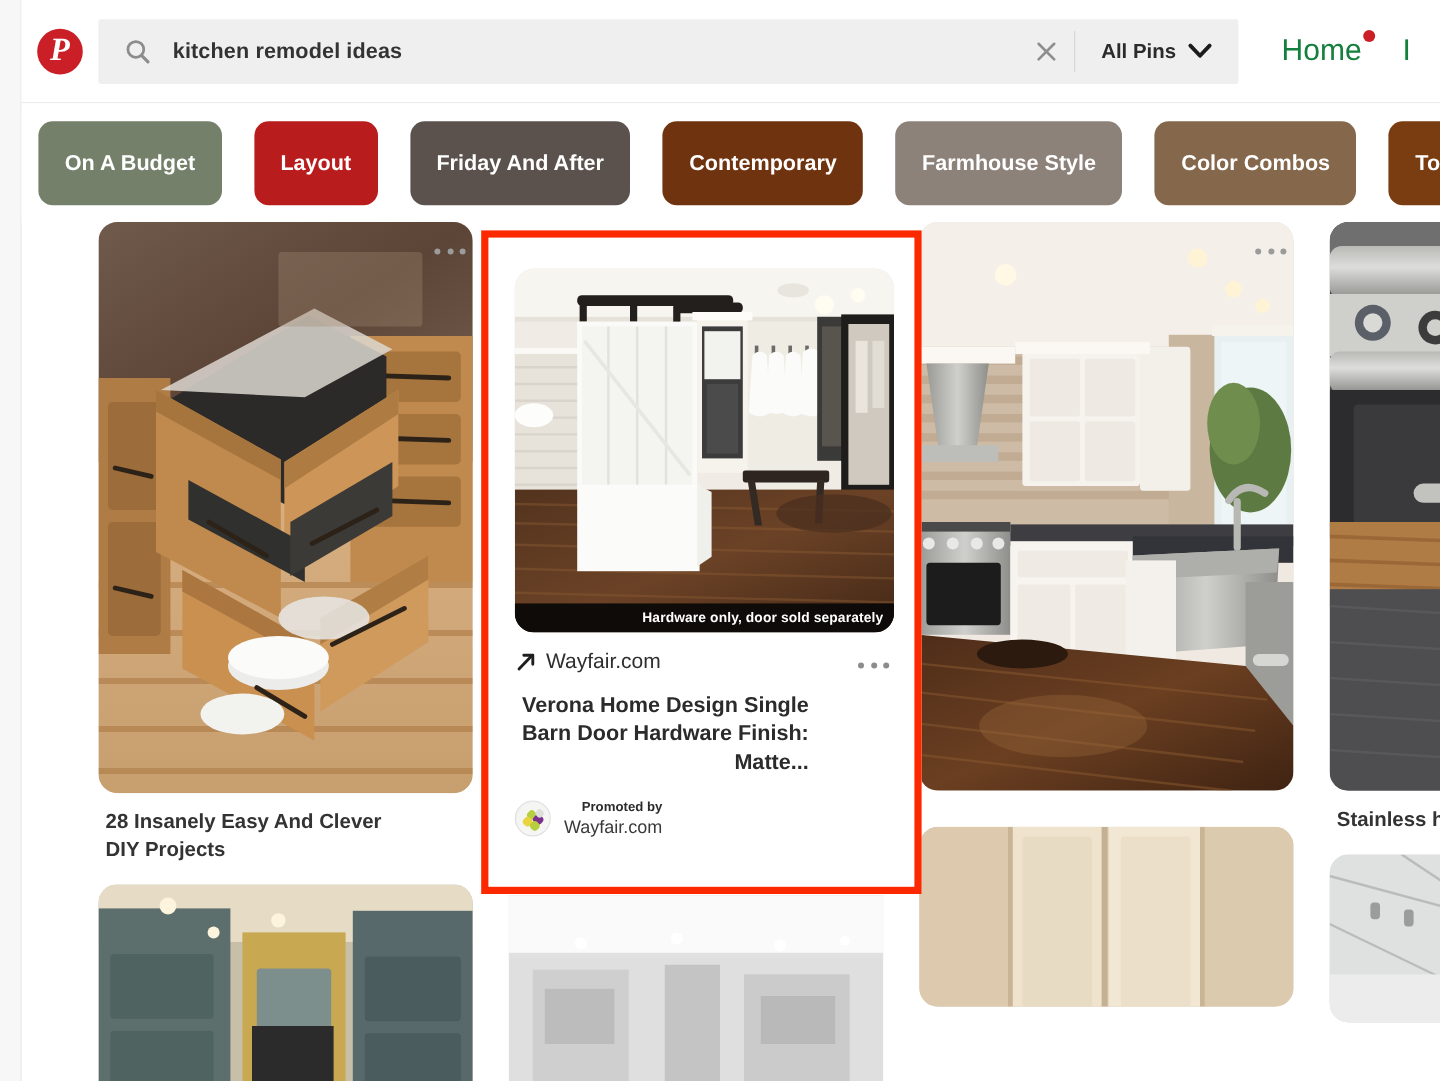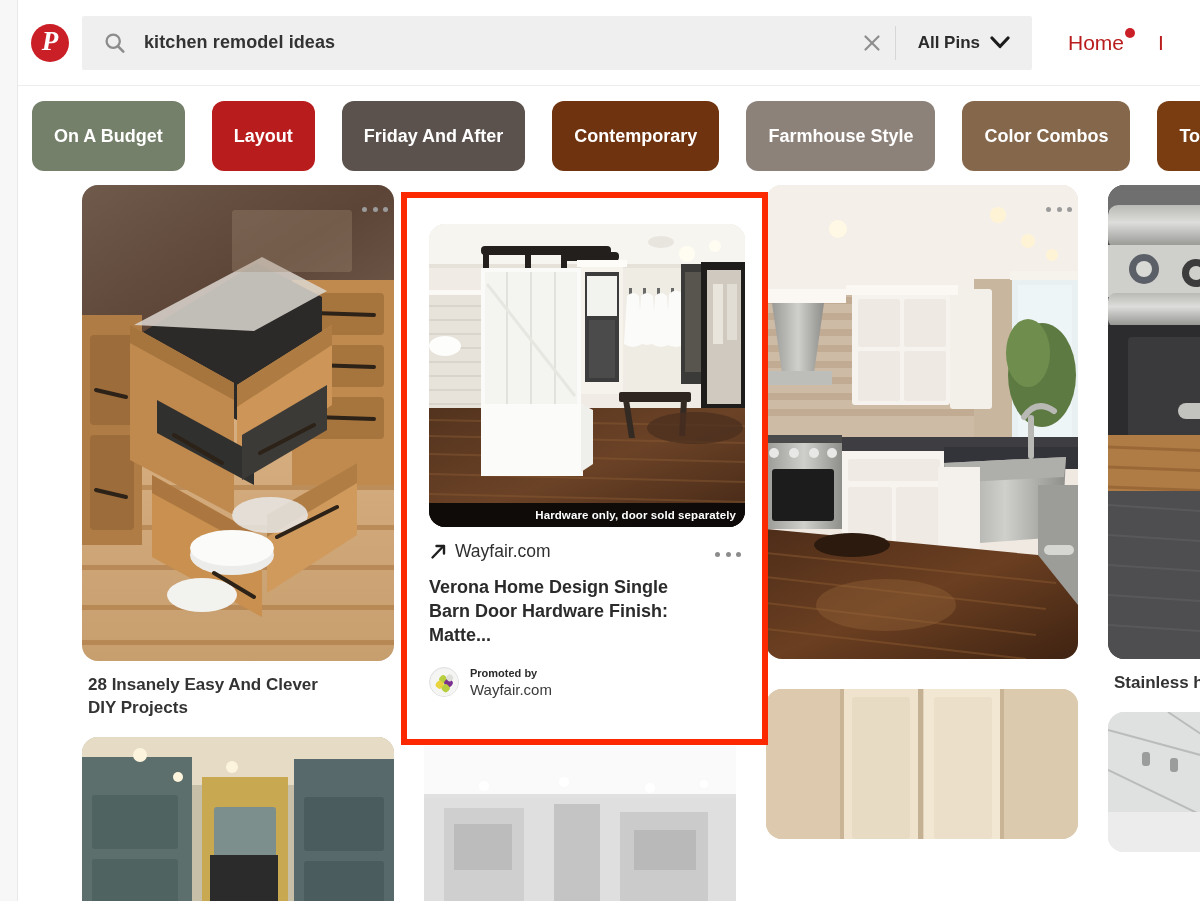--- a/index.html
+++ b/index.html
@@ -140,22 +140,22 @@
     height: 86px;
     display: flex;
     align-items: center;
     padding-left: 36px;
     gap: 34px;
     overflow: hidden;
     white-space: nowrap;
   }
   .nav-item {
     position: relative;
-    font-size: 21px;
-    color: #b91c1c;
+    font-size: 25px;
+    color: #15803d;
     font-weight: normal;
     cursor: pointer;
   }
   .nav-dot {
     position: absolute;
     top: -3px; right: -11px;
     width: 10px; height: 10px;
     border-radius: 50%;
     background: #cb1f27;
   }
@@ -250,20 +250,21 @@
   }
 
   
   .highlight-box {
     position: absolute;
     left: 401px; top: 192px;
     width: 367px; height: 553px;
     border: 6px solid #d946ef;
     background: #ffffff;
     z-index: 20;
+    text-align: right;
   }
 
   .promo-card {
     position: absolute;
     left: 22px; top: 26px;
     width: 316px;
   }
   .promo-img {
     width: 316px; height: 303px;
     border-radius: 16px;

